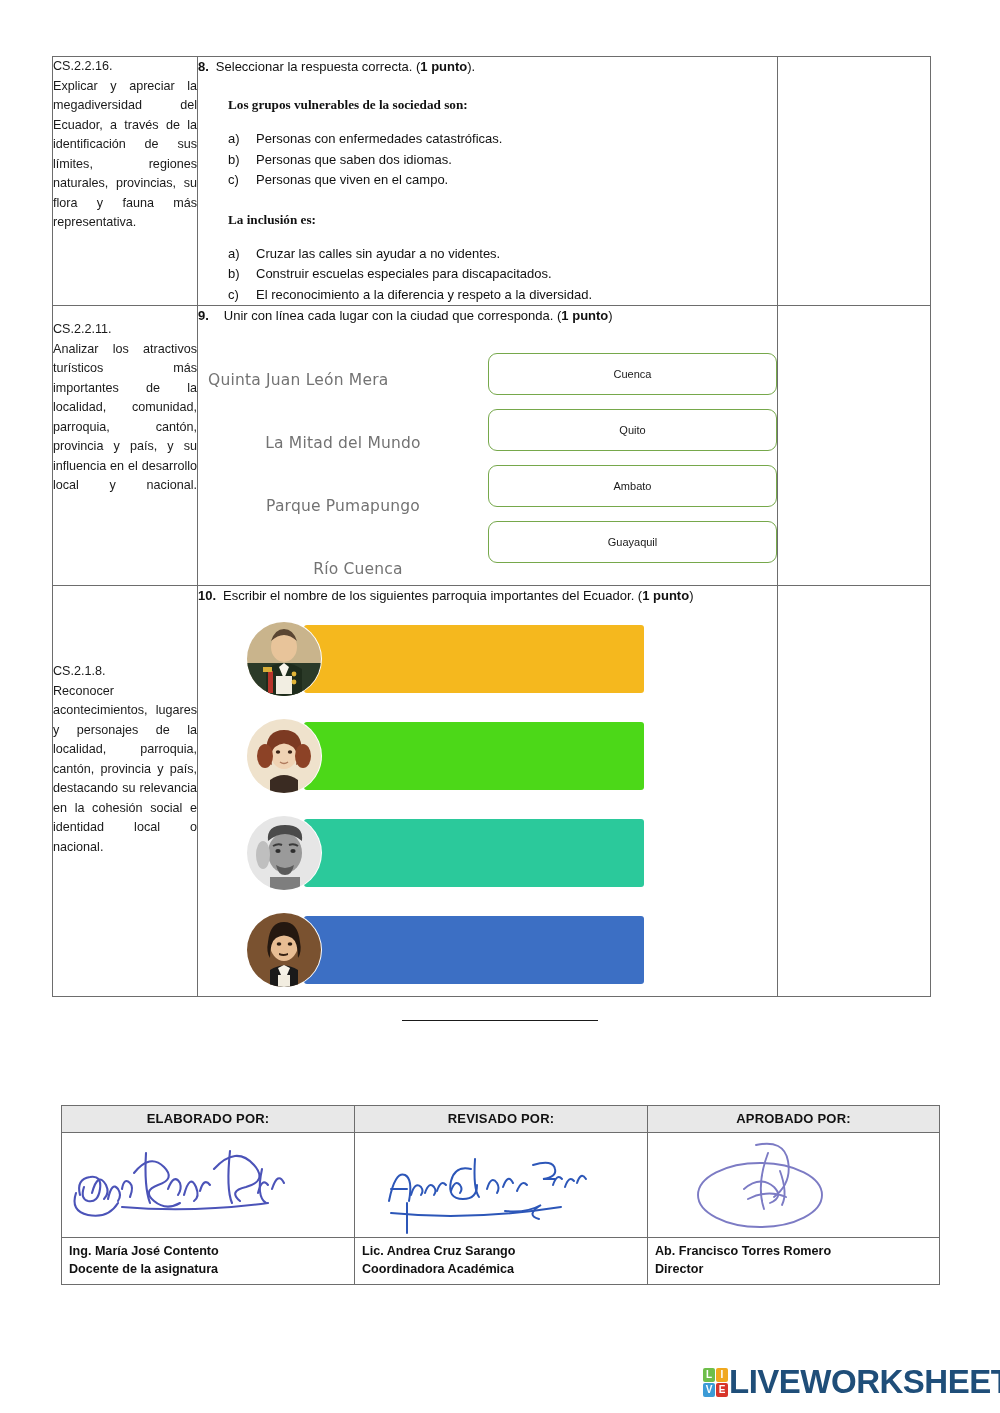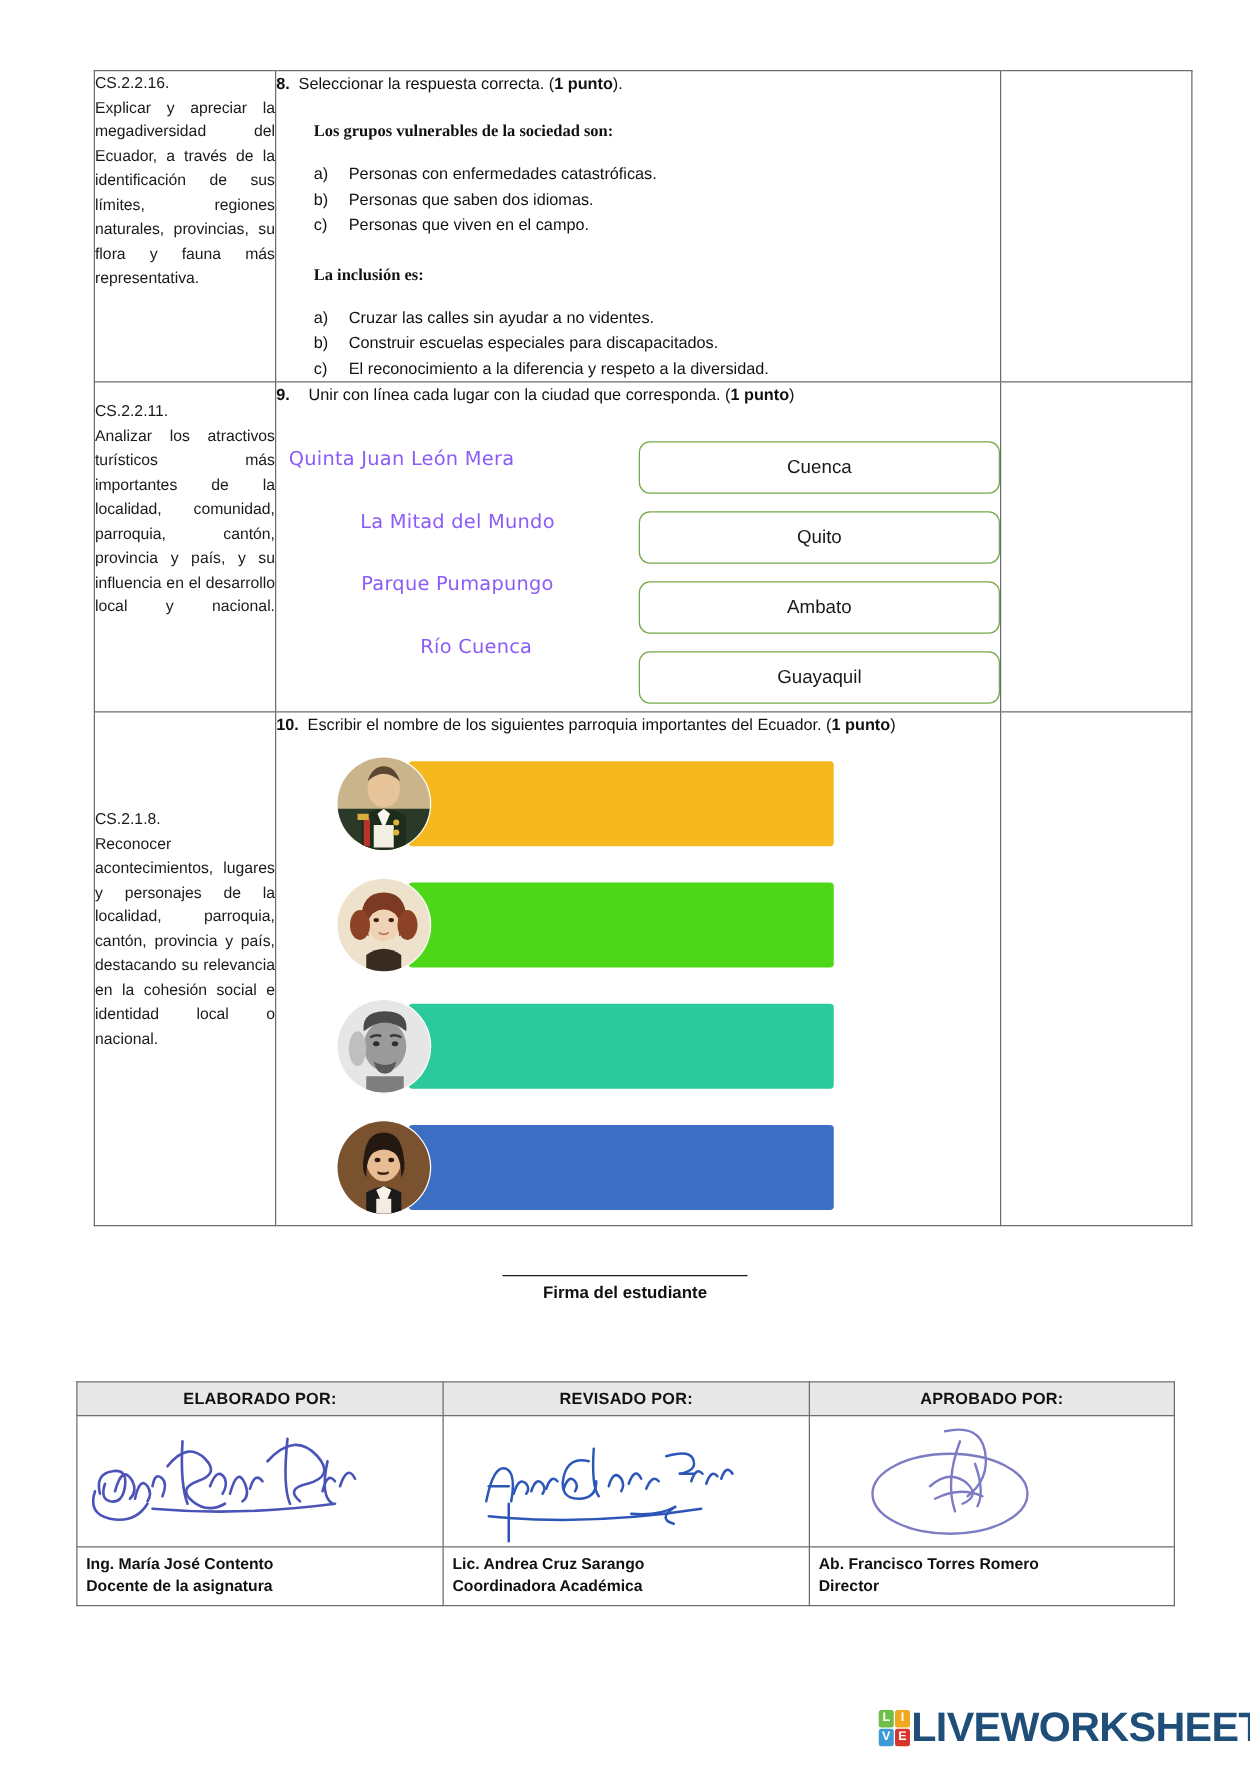--- a/index.html
+++ b/index.html
@@ -12,21 +12,21 @@
     height: 1413px;
     position: relative;
     font-family: "Liberation Sans", sans-serif;
     color: #111111;
     overflow: hidden;
   }
 
   
   .exam-table {
     position: absolute;
-    left: 75px;
+    left: 52px;
     top: 56px;
     width: 878px;
     border-collapse: collapse;
     table-layout: fixed;
   }
   .exam-table td {
     border: 1px solid #6d6d6d;
     vertical-align: top;
     padding: 0;
   }
@@ -90,45 +90,46 @@
   }
   .match-left {
     width: 290px;
     display: flex;
     flex-direction: column;
     gap: 30px;
     padding-top: 16px;
   }
   .place {
     font-size: 15.5px;
-    color: #8b5cf6;
+    color: #737373;
     letter-spacing: 0.2px;
     font-family: "DejaVu Sans", sans-serif;
     text-align: center;
+    margin-top: 13px;
   }
   .place.p1 { text-align: left;  padding-left: 10px; }
   .place.p2 { text-align: center; }
   .place.p3 { text-align: center; }
   .place.p4 { text-align: center; padding-left: 30px;}
 
   .match-right {
     flex: 1;
     display: flex;
     flex-direction: column;
     gap: 14px;
     padding-top: 12px;
   }
   .city-box {
     border: 1.6px solid #76A84B;
     border-radius: 9px;
     height: 40px;
     display: flex;
     align-items: center;
     justify-content: center;
-    font-size: 15px;
+    font-size: 11px;
     color: #1a1a1a;
     background: #ffffff;
   }
 
   
   .person-list {
     margin-top: 16px;
     display: flex;
     flex-direction: column;
     gap: 21px;
@@ -457,21 +458,20 @@
 
       </div>
     </td>
     <td class="content-cell"></td>
   </tr>
 </tbody>
   </table>
 
 <div class="student-sign">
   <div class="sign-line"></div>
-  <div class="sign-label">Firma del estudiante</div>
 </div>
 
 <table class="approval-table">
   <colgroup>
       <col style="width:293px">
       <col style="width:293px">
       <col style="width:292px">
     </colgroup>
 
   <tbody>

